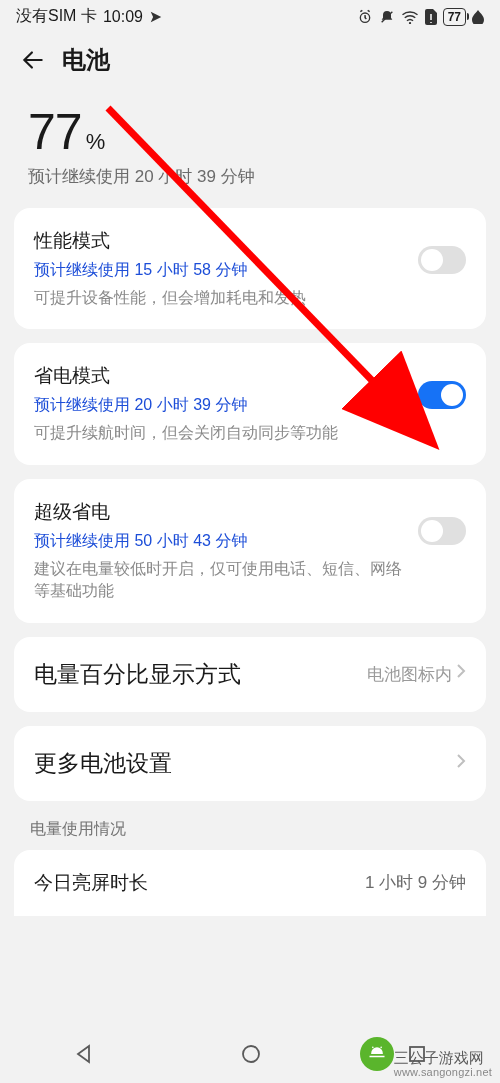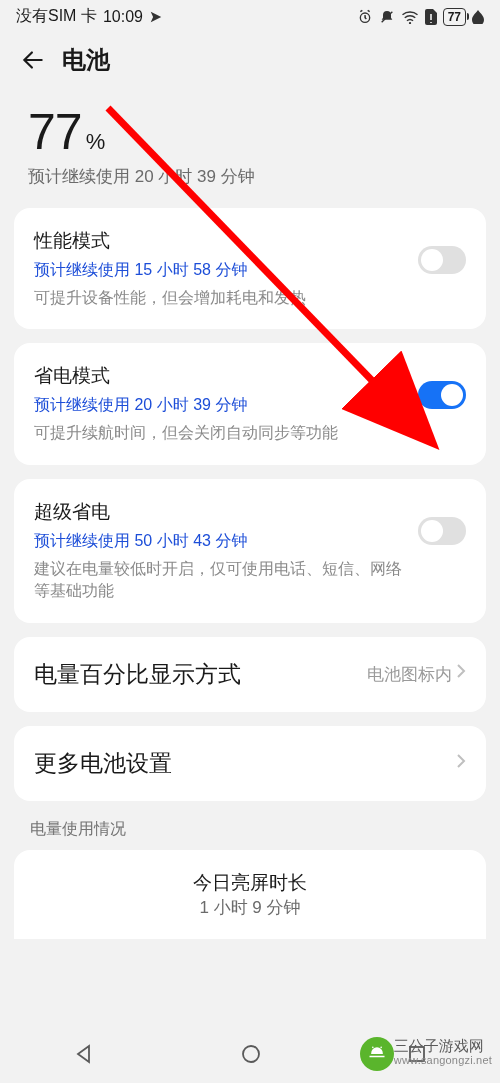--- a/index.html
+++ b/index.html
@@ -111,21 +111,20 @@
     .section-label { font-size: 16px; color: #737373; padding: 18px 30px 0; }
 
     .usage-card {
       background: #fff;
       border-radius: 16px 16px 0 0;
       margin: 10px 14px 0;
       padding: 20px 20px;
       display: flex;
       justify-content: space-between;
       align-items: center;
-      flex-direction: column;
     }
     .usage-title { font-size: 19px; font-weight: 500; }
     .usage-val { font-size: 17px; color: #6b6b6b; }
 
     .nav-bar {
       position: absolute;
       bottom: 0; left: 0; right: 0;
       height: 54px;
       background: #f2f2f2;
       display: flex;
@@ -149,21 +148,21 @@
       width: 34px; height: 34px;
       border-radius: 50%;
       background: #5ab52c;
       display: flex;
       align-items: center;
       justify-content: center;
     }
     .watermark-logo svg { width: 20px; height: 20px; }
     .watermark-text {
       position: absolute;
-      bottom: 16px;
+      bottom: 4px;
       right: 8px;
       font-size: 15px;
       color: #5a5a5a;
       line-height: 1.15;
       text-align: left;
     }
     .watermark-url { font-size: 11px; color: #888; letter-spacing: 0.2px; }
   </style>
 </head>
 <body>

